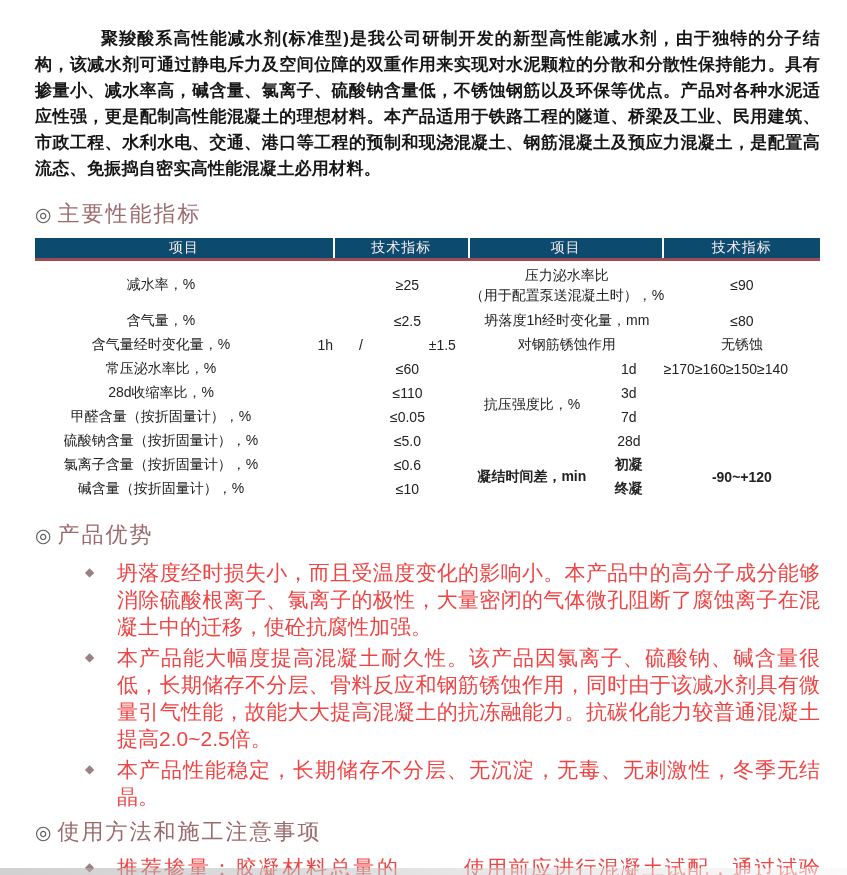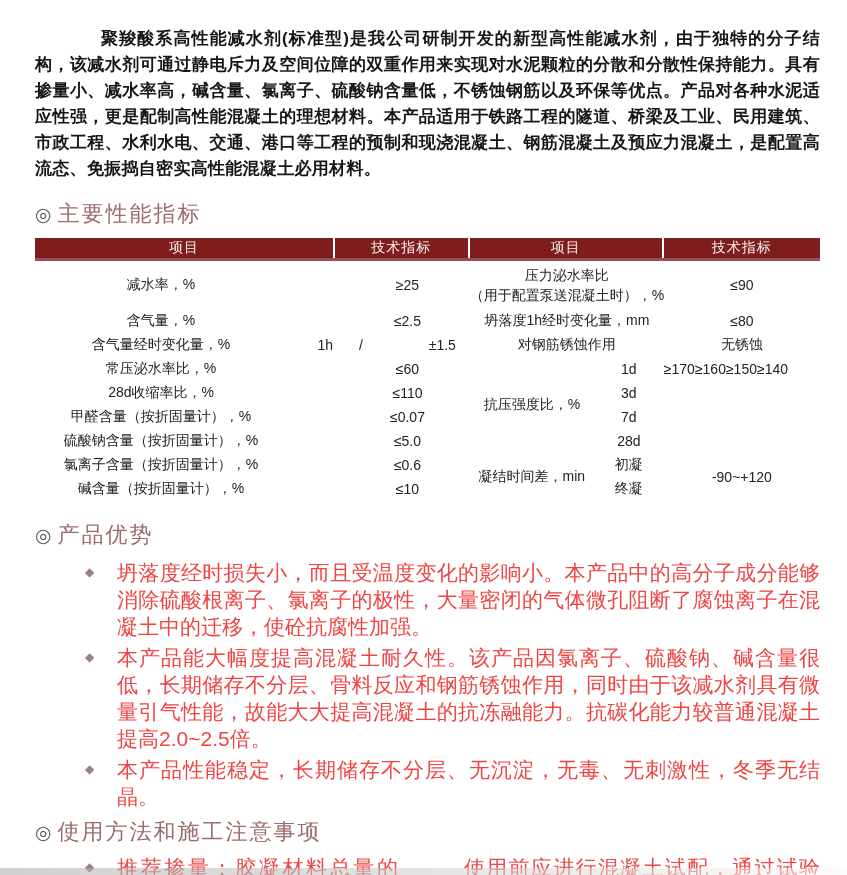--- a/index.html
+++ b/index.html
@@ -23,41 +23,41 @@
   .sec-head .title  { font-size:22px; font-weight:normal; color:#9c6b6d; letter-spacing:2px; }
   .mh1 { margin-top:18px; }
   .mh2 { margin-top:20px; }
   .mh3 { margin-top:8px; }
   .mh4 { margin-top:10px; }
 
   
   .spec-table { margin-top:10px; width:785px; font-size:14px; color:#222; }
   .thead { display:flex; height:23px; border-bottom:3px solid #9b4c57; }
   .th {
-    background:#7f1d1d; color:#faf1f2; display:flex; align-items:center; justify-content:center;
+    background:#0c4a6e; color:#faf1f2; display:flex; align-items:center; justify-content:center;
     letter-spacing:1px; border-right:2px solid #ffffff; height:100%;
   }
   .th.c1 { width:38.2%; } .th.c2 { width:17.2%; } .th.c3 { width:24.7%; } .th.c4 { width:19.9%; border-right:none; }
   .tbody { display:flex; }
   .half-left  { width:55.4%; }
   .half-right { width:44.6%; }
   .trow { display:flex; height:24px; }
   .trow.tall { height:48px; }
   .td { display:flex; align-items:center; justify-content:center; white-space:nowrap; }
   .half-left  .item { width:69%; padding-right:48px; position:relative; }
   .half-left  .val  { width:31%; padding-left:10px; }
   .half-right .item { width:55.4%; }
   .half-right .val  { width:44.6%; }
   .sub-right { position:absolute; right:2px; }
   .val.spread { justify-content:space-between; padding:0 14px 0 24px; }
   .stack2 { flex-direction:column; justify-content:center; line-height:20px; }
 
   .group { display:flex; }
   .group.strength { height:96px; }
-  .group.settime  { height:48px; }
+  .group.settime  { height:48px;font-weight:bold; }
   .g-item { width:55.4%; display:flex; }
   .g-label { flex:1; display:flex; align-items:center; justify-content:center; white-space:nowrap; }
   .g-sub { width:70px; display:flex; flex-direction:column; }
   .g-sub > div { height:24px; display:flex; align-items:center; justify-content:center; }
   .g-vals { width:44.6%; display:flex; flex-direction:row; }
   .g-vals > div { height:24px; display:flex; align-items:center; justify-content:center; }
   .g-vals.single { justify-content:center; }
   .g-vals.single > div { height:auto; }
 
   
@@ -121,21 +121,21 @@
         <div class="trow">
           <div class="td item">常压泌水率比，%</div>
           <div class="td val">≤60</div>
         </div>
         <div class="trow">
           <div class="td item">28d收缩率比，%</div>
           <div class="td val">≤110</div>
         </div>
         <div class="trow">
           <div class="td item">甲醛含量（按折固量计），%</div>
-          <div class="td val">≤0.07</div>
+          <div class="td val">≤0.05</div>
         </div>
         <div class="trow">
           <div class="td item">硫酸钠含量（按折固量计），%</div>
           <div class="td val">≤5.0</div>
         </div>
         <div class="trow">
           <div class="td item">氯离子含量（按折固量计），%</div>
           <div class="td val">≤0.6</div>
         </div>
         <div class="trow">

